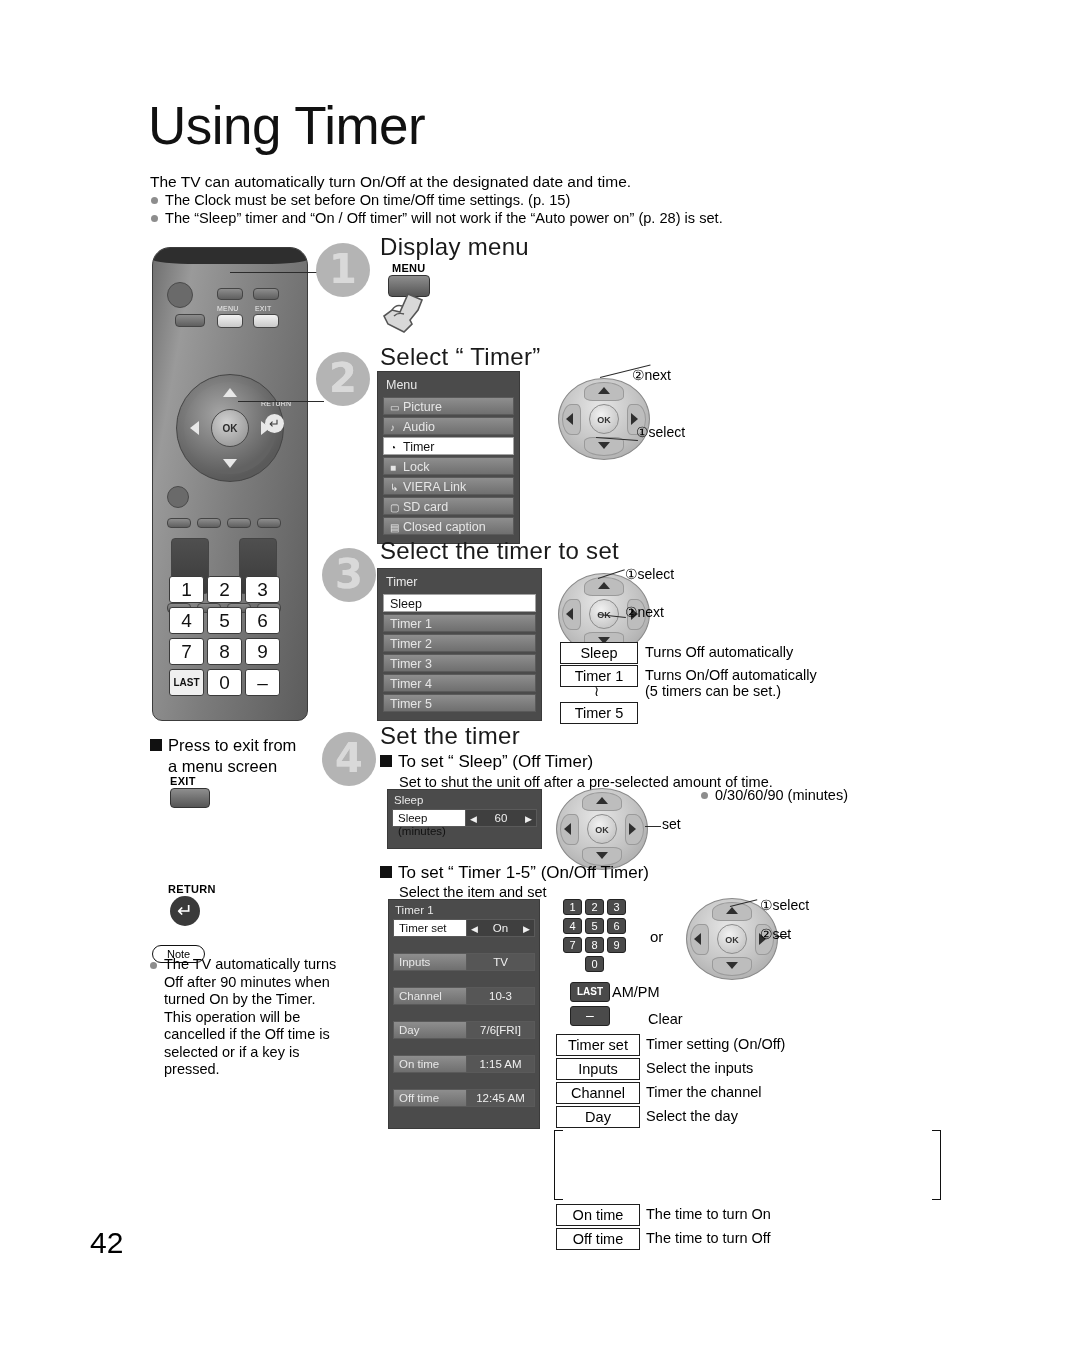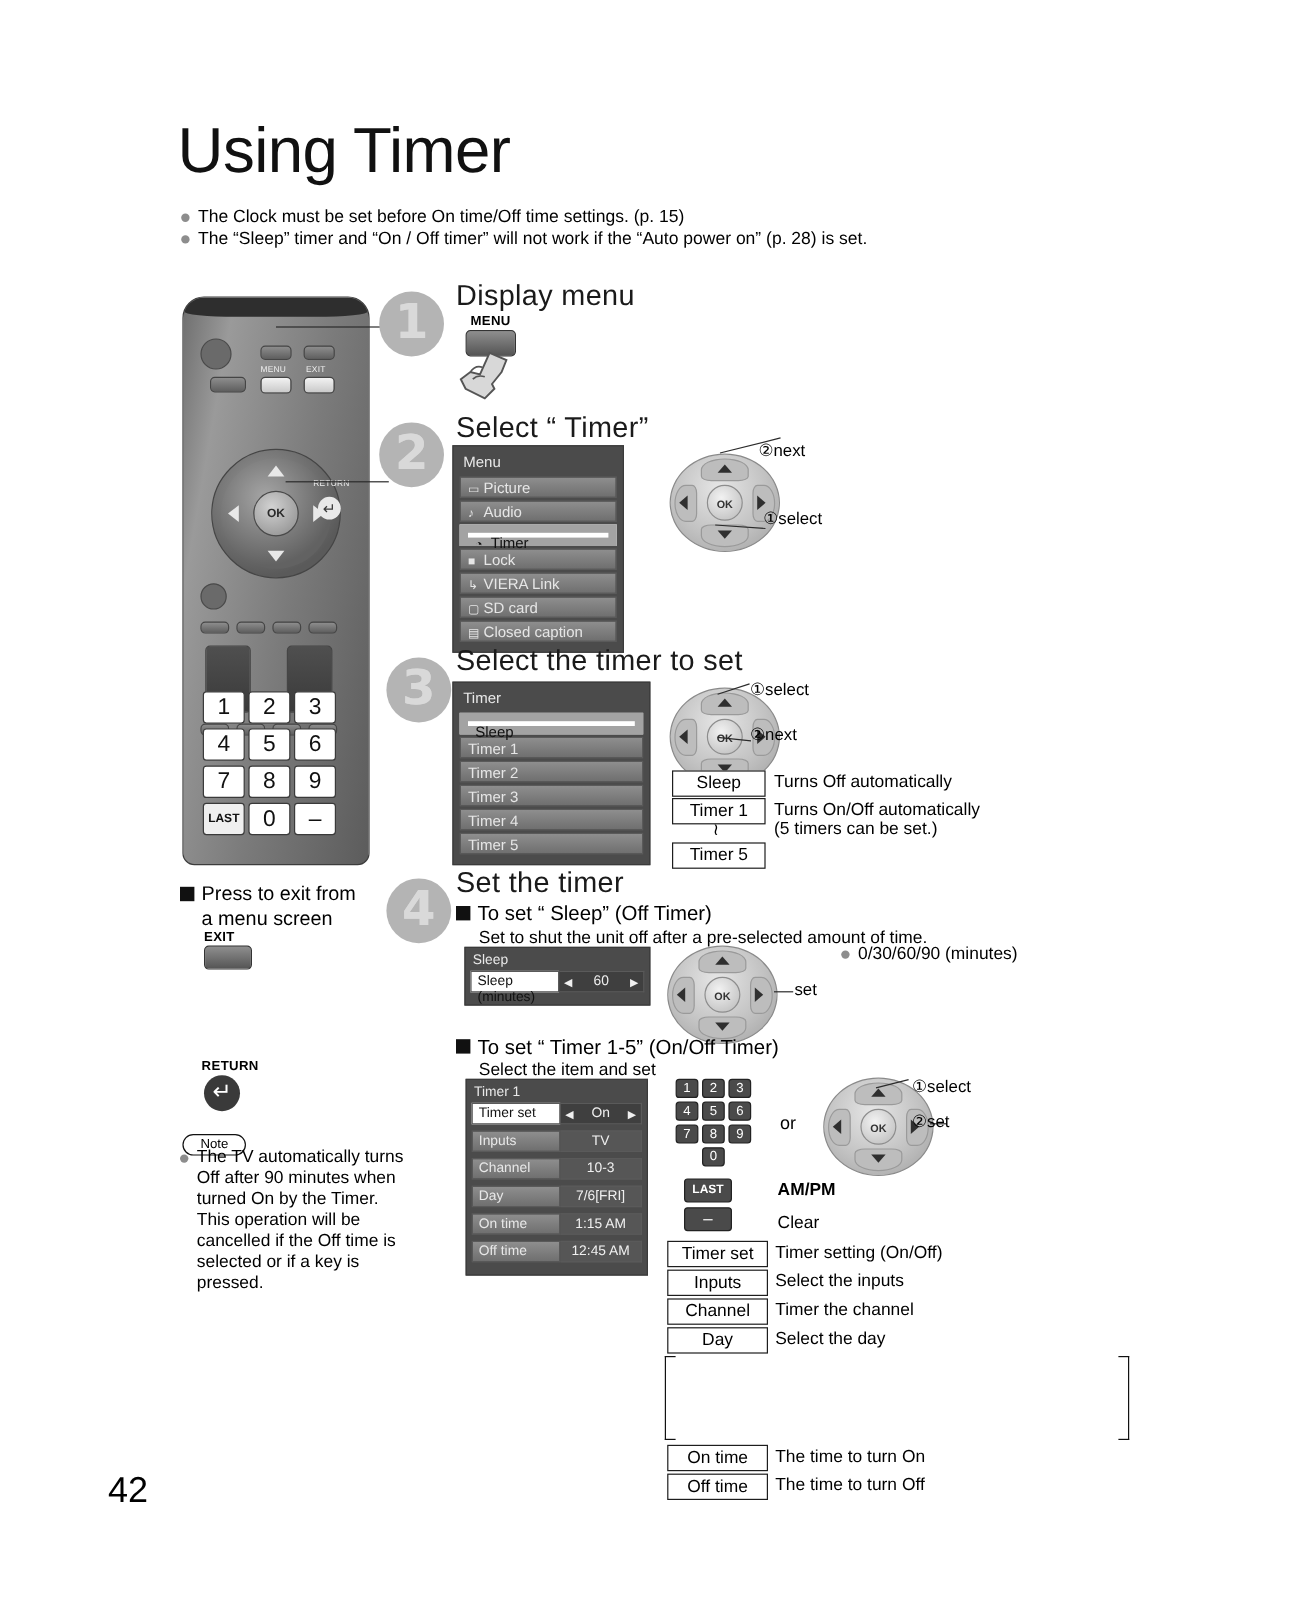--- a/index.html
+++ b/index.html
@@ -97,24 +97,24 @@
   .osd {
     position: absolute; background: #4b4b4b; border: 1px solid #3a3a3a;
     padding: 4px 5px 6px 5px;
   }
   .osd-title { color:#e8e8e8; font-size:12.5px; padding: 2px 3px 5px 3px; }
   .osd-row {
     background: linear-gradient(180deg,#8e8e8e,#6f6f6f);
     color:#e6e6e6; font-size:12.5px; padding:2px 6px; margin-bottom:2px;
     border:1px solid #5a5a5a; height:18px; line-height:14px; white-space:nowrap;
   }
-  .osd-row.sel { background:#ffffff; color:#111; border:7px solid #a3a3a3; }
+  .osd-row.sel { background:#ffffff; color:#111; border:1px solid #a3a3a3; }
   .osd-row .ico { display:inline-block; width:13px; font-size:10px; }
 
-  .osd-kv { display:flex; margin-bottom:5px; height:18px; }
+  .osd-kv { display:flex; margin-bottom:16px; height:18px; }
   .osd-kv .k {
     flex:0 0 74px; background: linear-gradient(180deg,#8e8e8e,#6f6f6f);
     color:#e8e8e8; font-size:11.5px; padding:2px 5px; border:1px solid #5a5a5a;
     line-height:13px;
   }
   .osd-kv .v {
     flex:1; background:#565656; color:#f0f0f0; font-size:11.5px; padding:2px 5px;
     text-align:center; border:1px solid #5a5a5a; border-left:none; line-height:13px;
     position:relative;
   }
@@ -210,20 +210,21 @@
   .br-r { border-left:none; }
 </style>
 </head>
 <body>
 
 <div class="page">
 
   <div class="title">Using Timer</div>
 
   <div class="intro">
+    <div>The TV can automatically turn On/Off at the designated date and time.</div>
     <div class="bullet-line">The Clock must be set before On time/Off time settings. (p. 15)</div>
     <div class="bullet-line">The “Sleep” timer and “On / Off timer” will not work if the “Auto power on” (p. 28) is set.</div>
   </div>
 
   <div class="remote">
     <div class="top-dark"></div>
     <div class="rc-circle" style="left:14px;top:34px;width:26px;height:26px;"></div>
     <div class="rc-btn" style="left:64px;top:40px;width:26px;height:12px;"></div>
     <div class="rc-btn" style="left:100px;top:40px;width:26px;height:12px;"></div>
     <div class="rc-label" style="left:64px;top:57px;">MENU</div>
@@ -485,21 +486,21 @@
     <div class="tri l"></div>
     <div class="tri r"></div>
     <div class="okb">OK</div>
   </div>
   <div class="callout-line" style="left:730px; top:906px; width:28px; transform:rotate(-14deg); transform-origin:left center;"></div>
   <div class="callout-label" style="left:760px; top:897px;">①select</div>
   <div class="callout-line" style="left:775px; top:936px; width:14px;"></div>
   <div class="callout-label" style="left:760px; top:926px;">②set</div>
 
   <div class="mk wide" style="position:absolute; left:570px; top:982px;">LAST</div>
-  <div class="caption" style="left:648px; top:984px;font-weight:bold;">AM/PM</div>
+  <div class="caption" style="left:612px; top:984px;">AM/PM</div>
   <div class="mk dash" style="position:absolute; left:570px; top:1006px;">–</div>
   <div class="caption" style="left:648px; top:1011px;">Clear</div>
 
   <div class="keybox" style="left:556px; top:1034px; width:84px;">Timer set</div>
   <div class="caption" style="left:646px; top:1036px;">Timer setting (On/Off)</div>
   <div class="keybox" style="left:556px; top:1058px; width:84px;">Inputs</div>
   <div class="caption" style="left:646px; top:1060px;">Select the inputs</div>
   <div class="keybox" style="left:556px; top:1082px; width:84px;">Channel</div>
   <div class="caption" style="left:646px; top:1084px;">Timer the channel</div>
   <div class="keybox" style="left:556px; top:1106px; width:84px;">Day</div>

